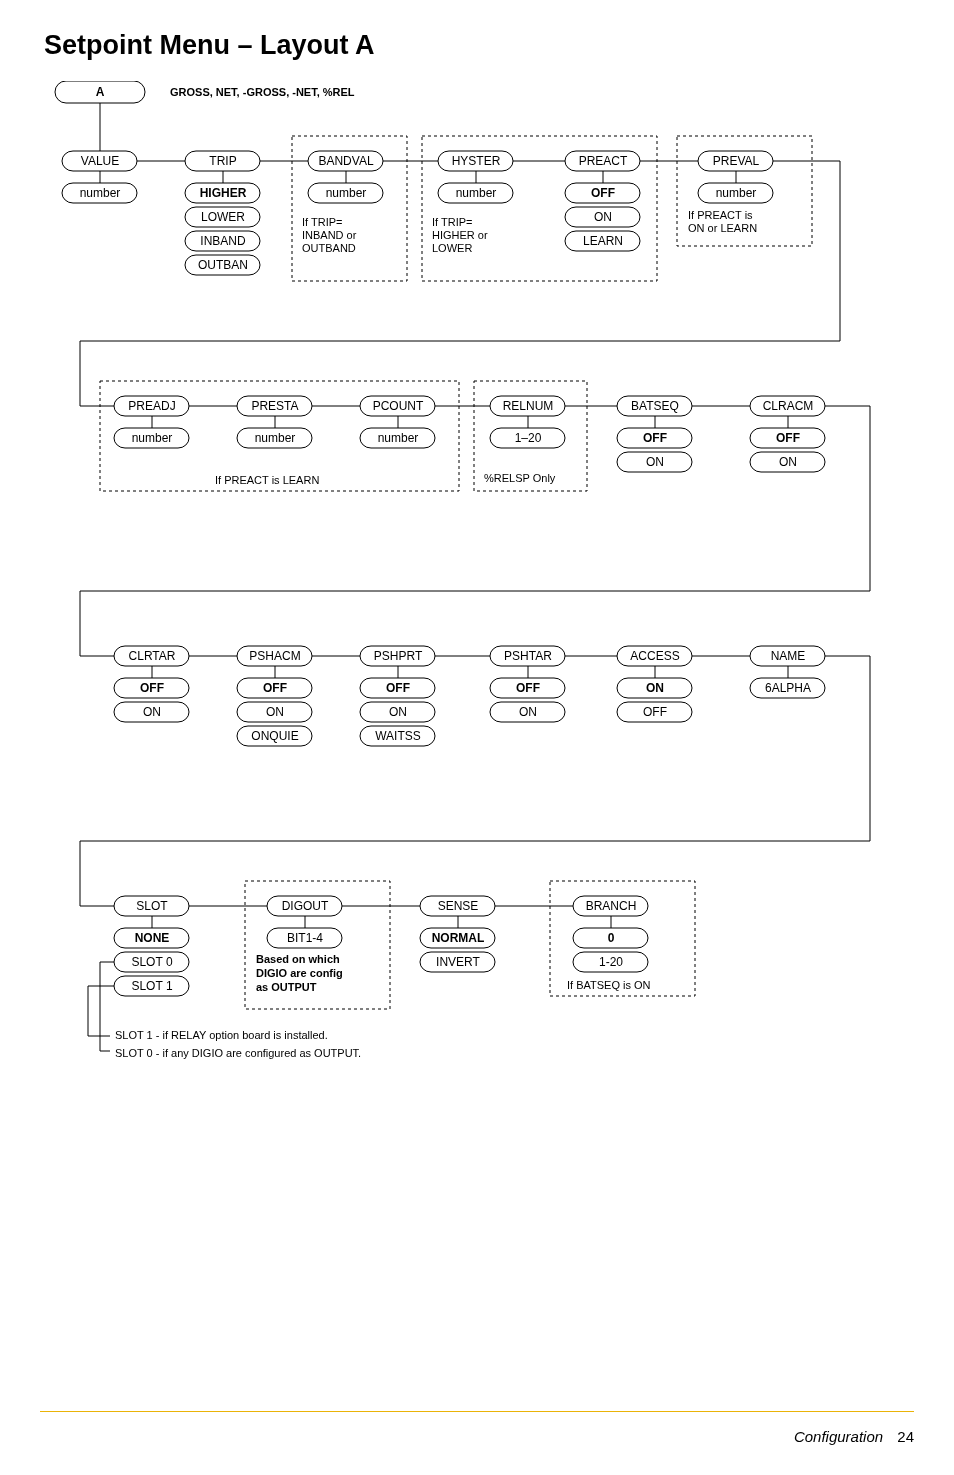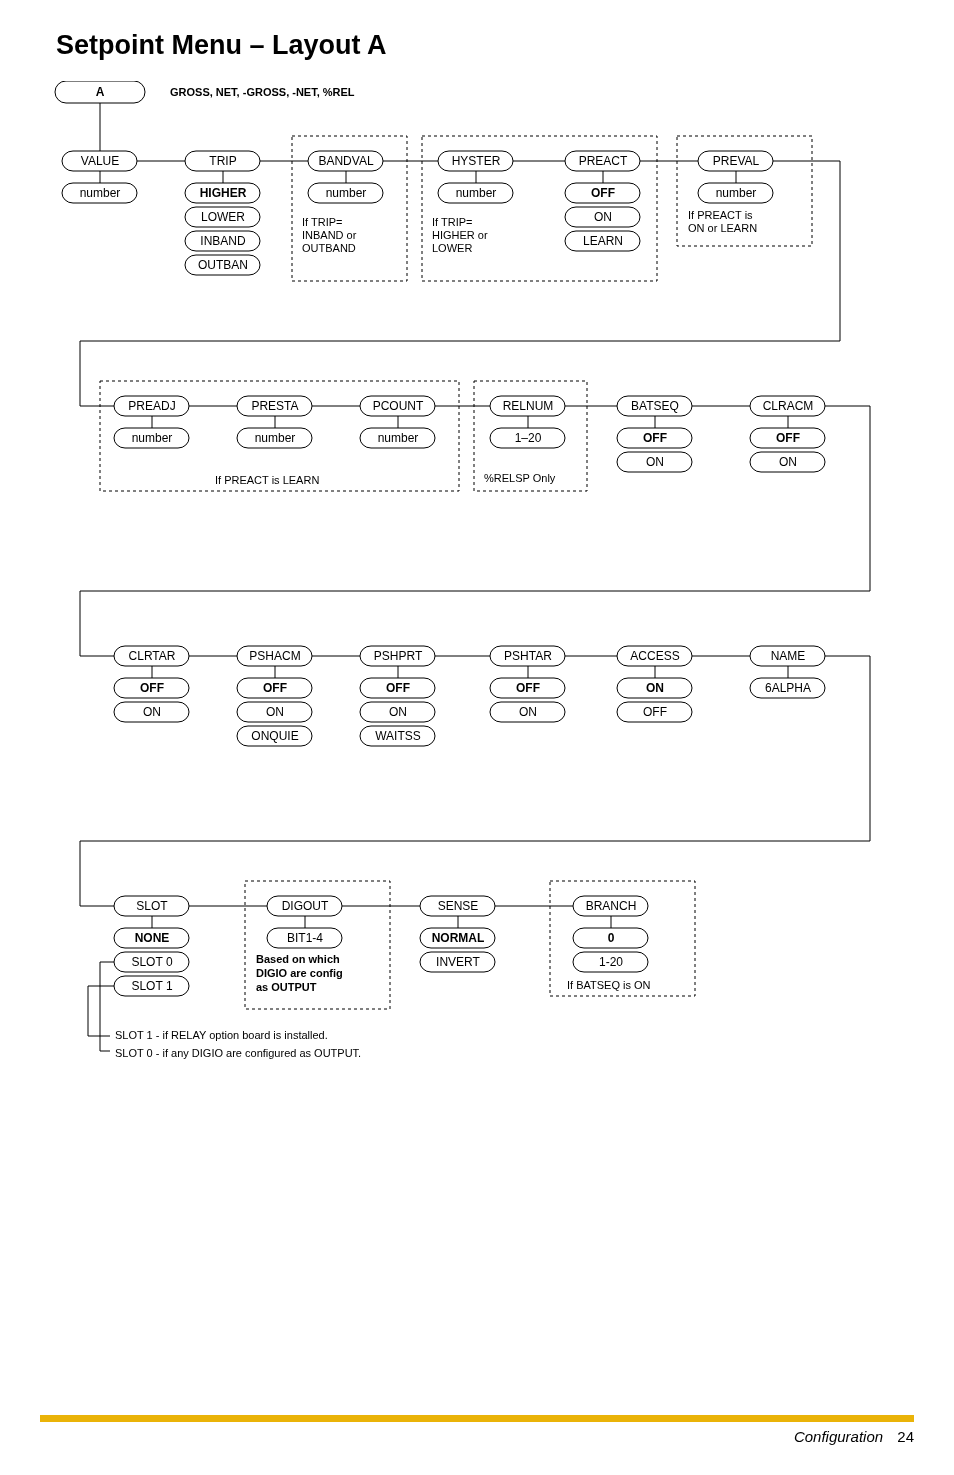--- a/index.html
+++ b/index.html
@@ -13,21 +13,21 @@
     height: 1475px;
     position: relative;
   }
   .page {
     padding: 30px 40px 0 40px;
   }
   h1 {
     font-family: "Arial Black", "Helvetica Neue", Arial, sans-serif;
     font-size: 27px;
     font-weight: 900;
-    margin: 0 0 20px 16px;
+    margin: 0 0 20px 4px;
   }
   svg { display: block; }
   .pill {
     fill: #fff;
     stroke: #000;
     stroke-width: 1;
   }
   .pill-text {
     font-size: 12px;
     font-family: "Helvetica Neue", Helvetica, Arial, sans-serif;
@@ -45,22 +45,22 @@
     font-family: Georgia, "Times New Roman", serif;
     font-style: italic;
     font-size: 17px;
     margin-top: 12px;
   }
   .footer {
     position: absolute;
     bottom: 30px;
     right: 40px;
     left: 40px;
-    border-top: 7px solid #eab308;
-    padding-top: 6px;
+    border-top: 1px solid #eab308;
+    padding-top: 16px;
     text-align: right;
     font-family: "Helvetica Neue", Helvetica, Arial, sans-serif;
     font-style: italic;
     font-size: 15px;
   }
   .footer .pg {
     font-style: normal;
     margin-left: 10px;
   }
 </style>

